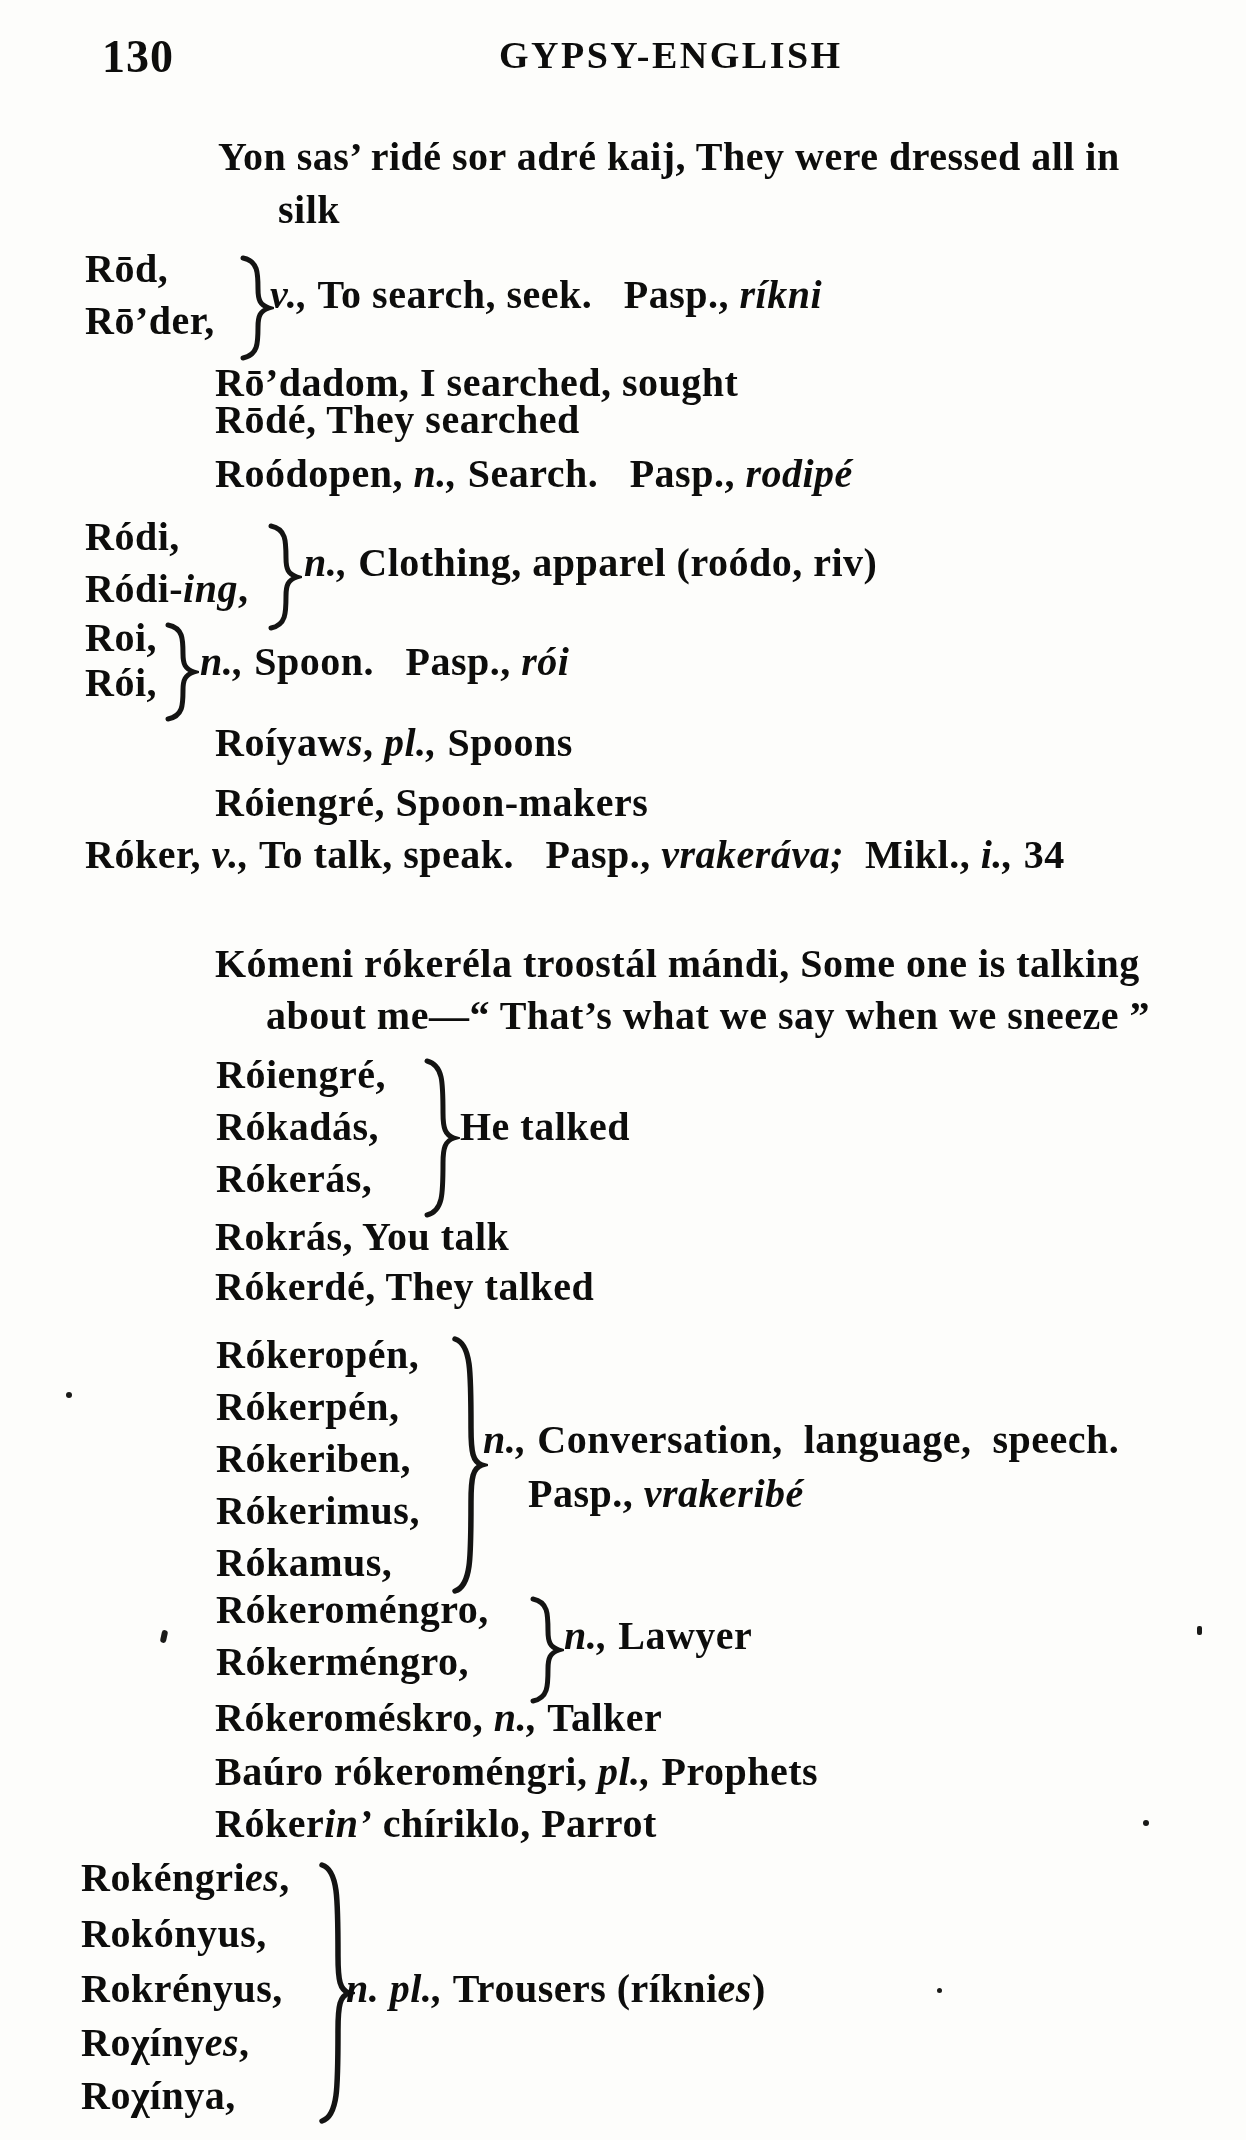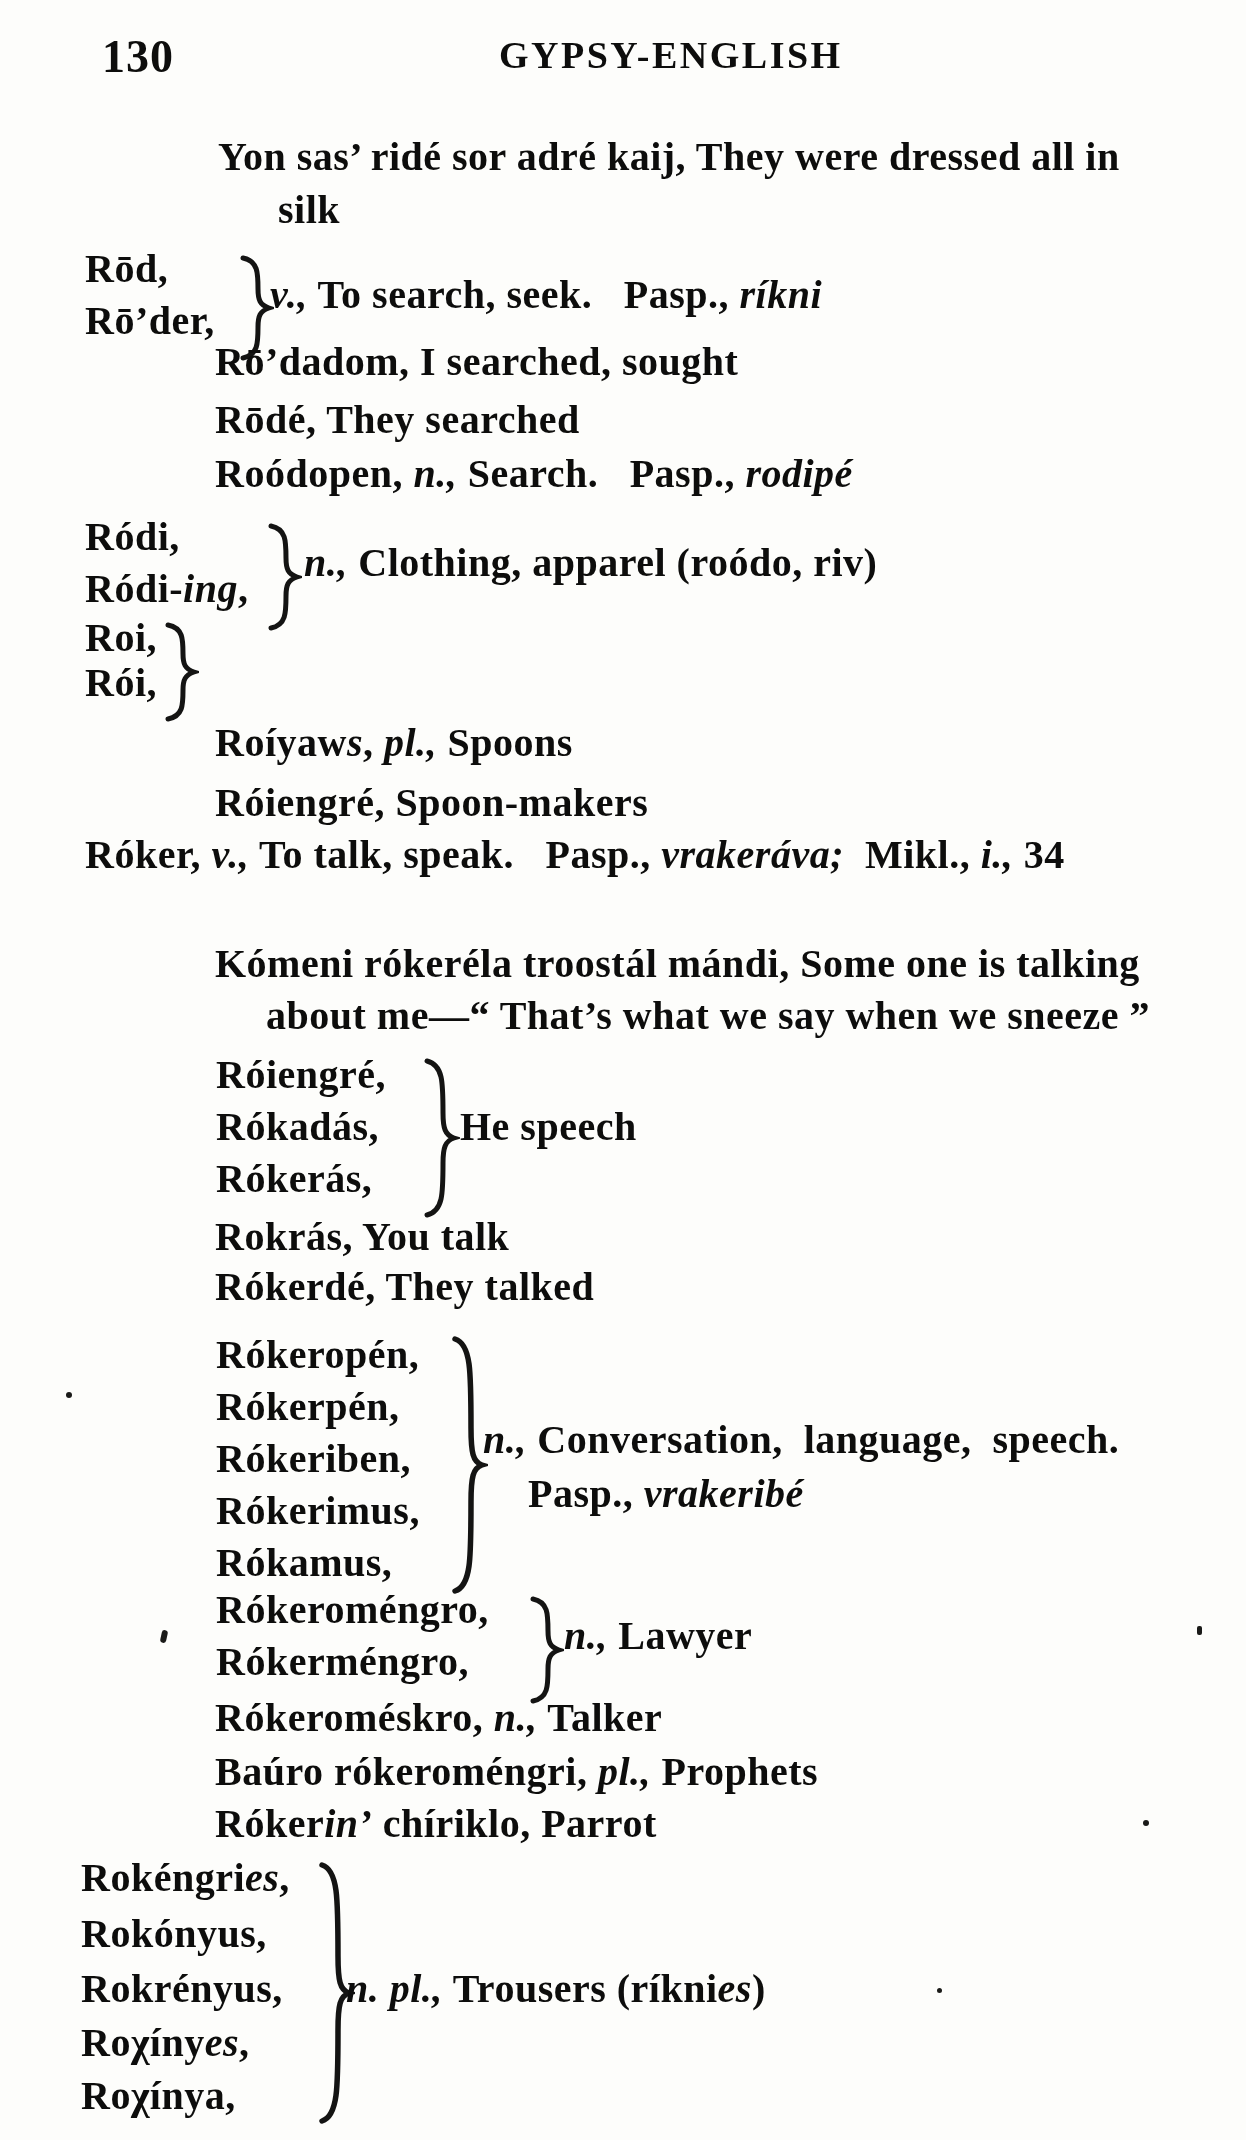--- a/index.html
+++ b/index.html
@@ -39,57 +39,58 @@
 
   <div class="ln" style="left:85px;top:246px"><span>Rōd,</span></div>
   <div class="ln" style="left:85px;top:298px"><span>Rō’der,</span></div>
   <div class="brace" style="left:236px;top:255px">
     <svg width="38" height="106" viewBox="0 0 38 106">
         <path d="M7,3 C22,6 22,18 22,34 C22,45 24,50 33,53 C24,56 22,61 22,72 C22,88 22,100 7,103" fill="none" stroke="#141413" stroke-width="5" stroke-linecap="round"></path>
       </svg>
   </div>
   <div class="ln" style="left:270px;top:272px"><span class="it">v.,</span><span> To search, seek.&nbsp;&nbsp; Pasp., </span><span class="it">ríkni</span></div>
 
-  <div class="ln" style="left:215px;top:339px"><span>Rō’dadom, I searched, sought</span></div>
+  <div class="ln" style="left:215px;top:360px"><span>Rō’dadom, I searched, sought</span></div>
   <div class="ln" style="left:215px;top:397px"><span>Rōdé, They searched</span></div>
   <div class="ln" style="left:215px;top:451px"><span>Roódopen, </span><span class="it">n.,</span><span> Search.&nbsp;&nbsp; Pasp., </span><span class="it">rodipé</span></div>
 
   <div class="ln" style="left:85px;top:514px"><span>Ródi,</span></div>
   <div class="ln" style="left:85px;top:566px"><span>Ródi-</span><span class="it">ing</span><span>,</span></div>
   <div class="brace" style="left:264px;top:523px">
     <svg width="38" height="108" viewBox="0 0 38 108">
         <path d="M7,3 C22,6 22,18 22,35 C22,46 24,51 33,54 C24,57 22,62 22,73 C22,90 22,102 7,105" fill="none" stroke="#141413" stroke-width="5" stroke-linecap="round"></path>
       </svg>
   </div>
   <div class="ln" style="left:304px;top:540px"><span class="it">n.,</span><span> Clothing, apparel (roódo, riv)</span></div>
 
   <div class="ln" style="left:85px;top:615px"><span>Roi,</span></div>
   <div class="ln" style="left:85px;top:660px"><span>Rói,</span></div>
   <div class="brace" style="left:161px;top:622px">
     <svg width="38" height="100" viewBox="0 0 38 100">
         <path d="M7,3 C22,6 22,17 22,32 C22,42 24,47 33,50 C24,53 22,58 22,68 C22,83 22,94 7,97" fill="none" stroke="#141413" stroke-width="5" stroke-linecap="round"></path>
       </svg>
   </div>
+  <div class="ln" style="left:200px;top:639px"><span class="it">n.,</span><span> Spoon.&nbsp;&nbsp; Pasp., </span><span class="it">rói</span></div>
 
   <div class="ln" style="left:215px;top:720px"><span>Roíyaw</span><span class="it">s</span><span>, </span><span class="it">pl.,</span><span> Spoons</span></div>
   <div class="ln" style="left:215px;top:780px"><span>Róiengré, Spoon-makers</span></div>
 
   <div class="ln" style="left:85px;top:832px"><span>Róker, </span><span class="it">v.,</span><span> To talk, speak.&nbsp;&nbsp; Pasp., </span><span class="it">vrakeráva;</span><span>&nbsp; Mikl., </span><span class="it">i.,</span><span> 34</span></div>
   <div class="ln" style="left:215px;top:941px"><span>Kómeni rókeréla troostál mándi, Some one is talking</span></div>
   <div class="ln" style="left:266px;top:993px"><span>about me—“ That’s what we say when we sneeze ”</span></div>
 
   <div class="ln" style="left:216px;top:1052px"><span>Róiengré,</span></div>
   <div class="ln" style="left:216px;top:1104px"><span>Rókadás,</span></div>
   <div class="ln" style="left:216px;top:1156px"><span>Rókerás,</span></div>
   <div class="brace" style="left:420px;top:1058px">
     <svg width="40" height="160" viewBox="0 0 40 160">
         <path d="M7,3 C23,7 23,24 23,55 C23,70 25,77 34,80 C25,83 23,90 23,105 C23,136 23,153 7,157" fill="none" stroke="#141413" stroke-width="5" stroke-linecap="round"></path>
       </svg>
   </div>
-  <div class="ln" style="left:460px;top:1104px"><span>He speech</span></div>
+  <div class="ln" style="left:460px;top:1104px"><span>He talked</span></div>
 
   <div class="ln" style="left:215px;top:1214px"><span>Rokrás, You talk</span></div>
   <div class="ln" style="left:215px;top:1264px"><span>Rókerdé, They talked</span></div>
 
   <div class="ln" style="left:216px;top:1332px"><span>Rókeropén,</span></div>
   <div class="ln" style="left:216px;top:1384px"><span>Rókerpén,</span></div>
   <div class="ln" style="left:216px;top:1436px"><span>Rókeriben,</span></div>
   <div class="ln" style="left:216px;top:1488px"><span>Rókerimus,</span></div>
   <div class="ln" style="left:216px;top:1540px"><span>Rókamus,</span></div>
   <div class="brace" style="left:448px;top:1336px">

